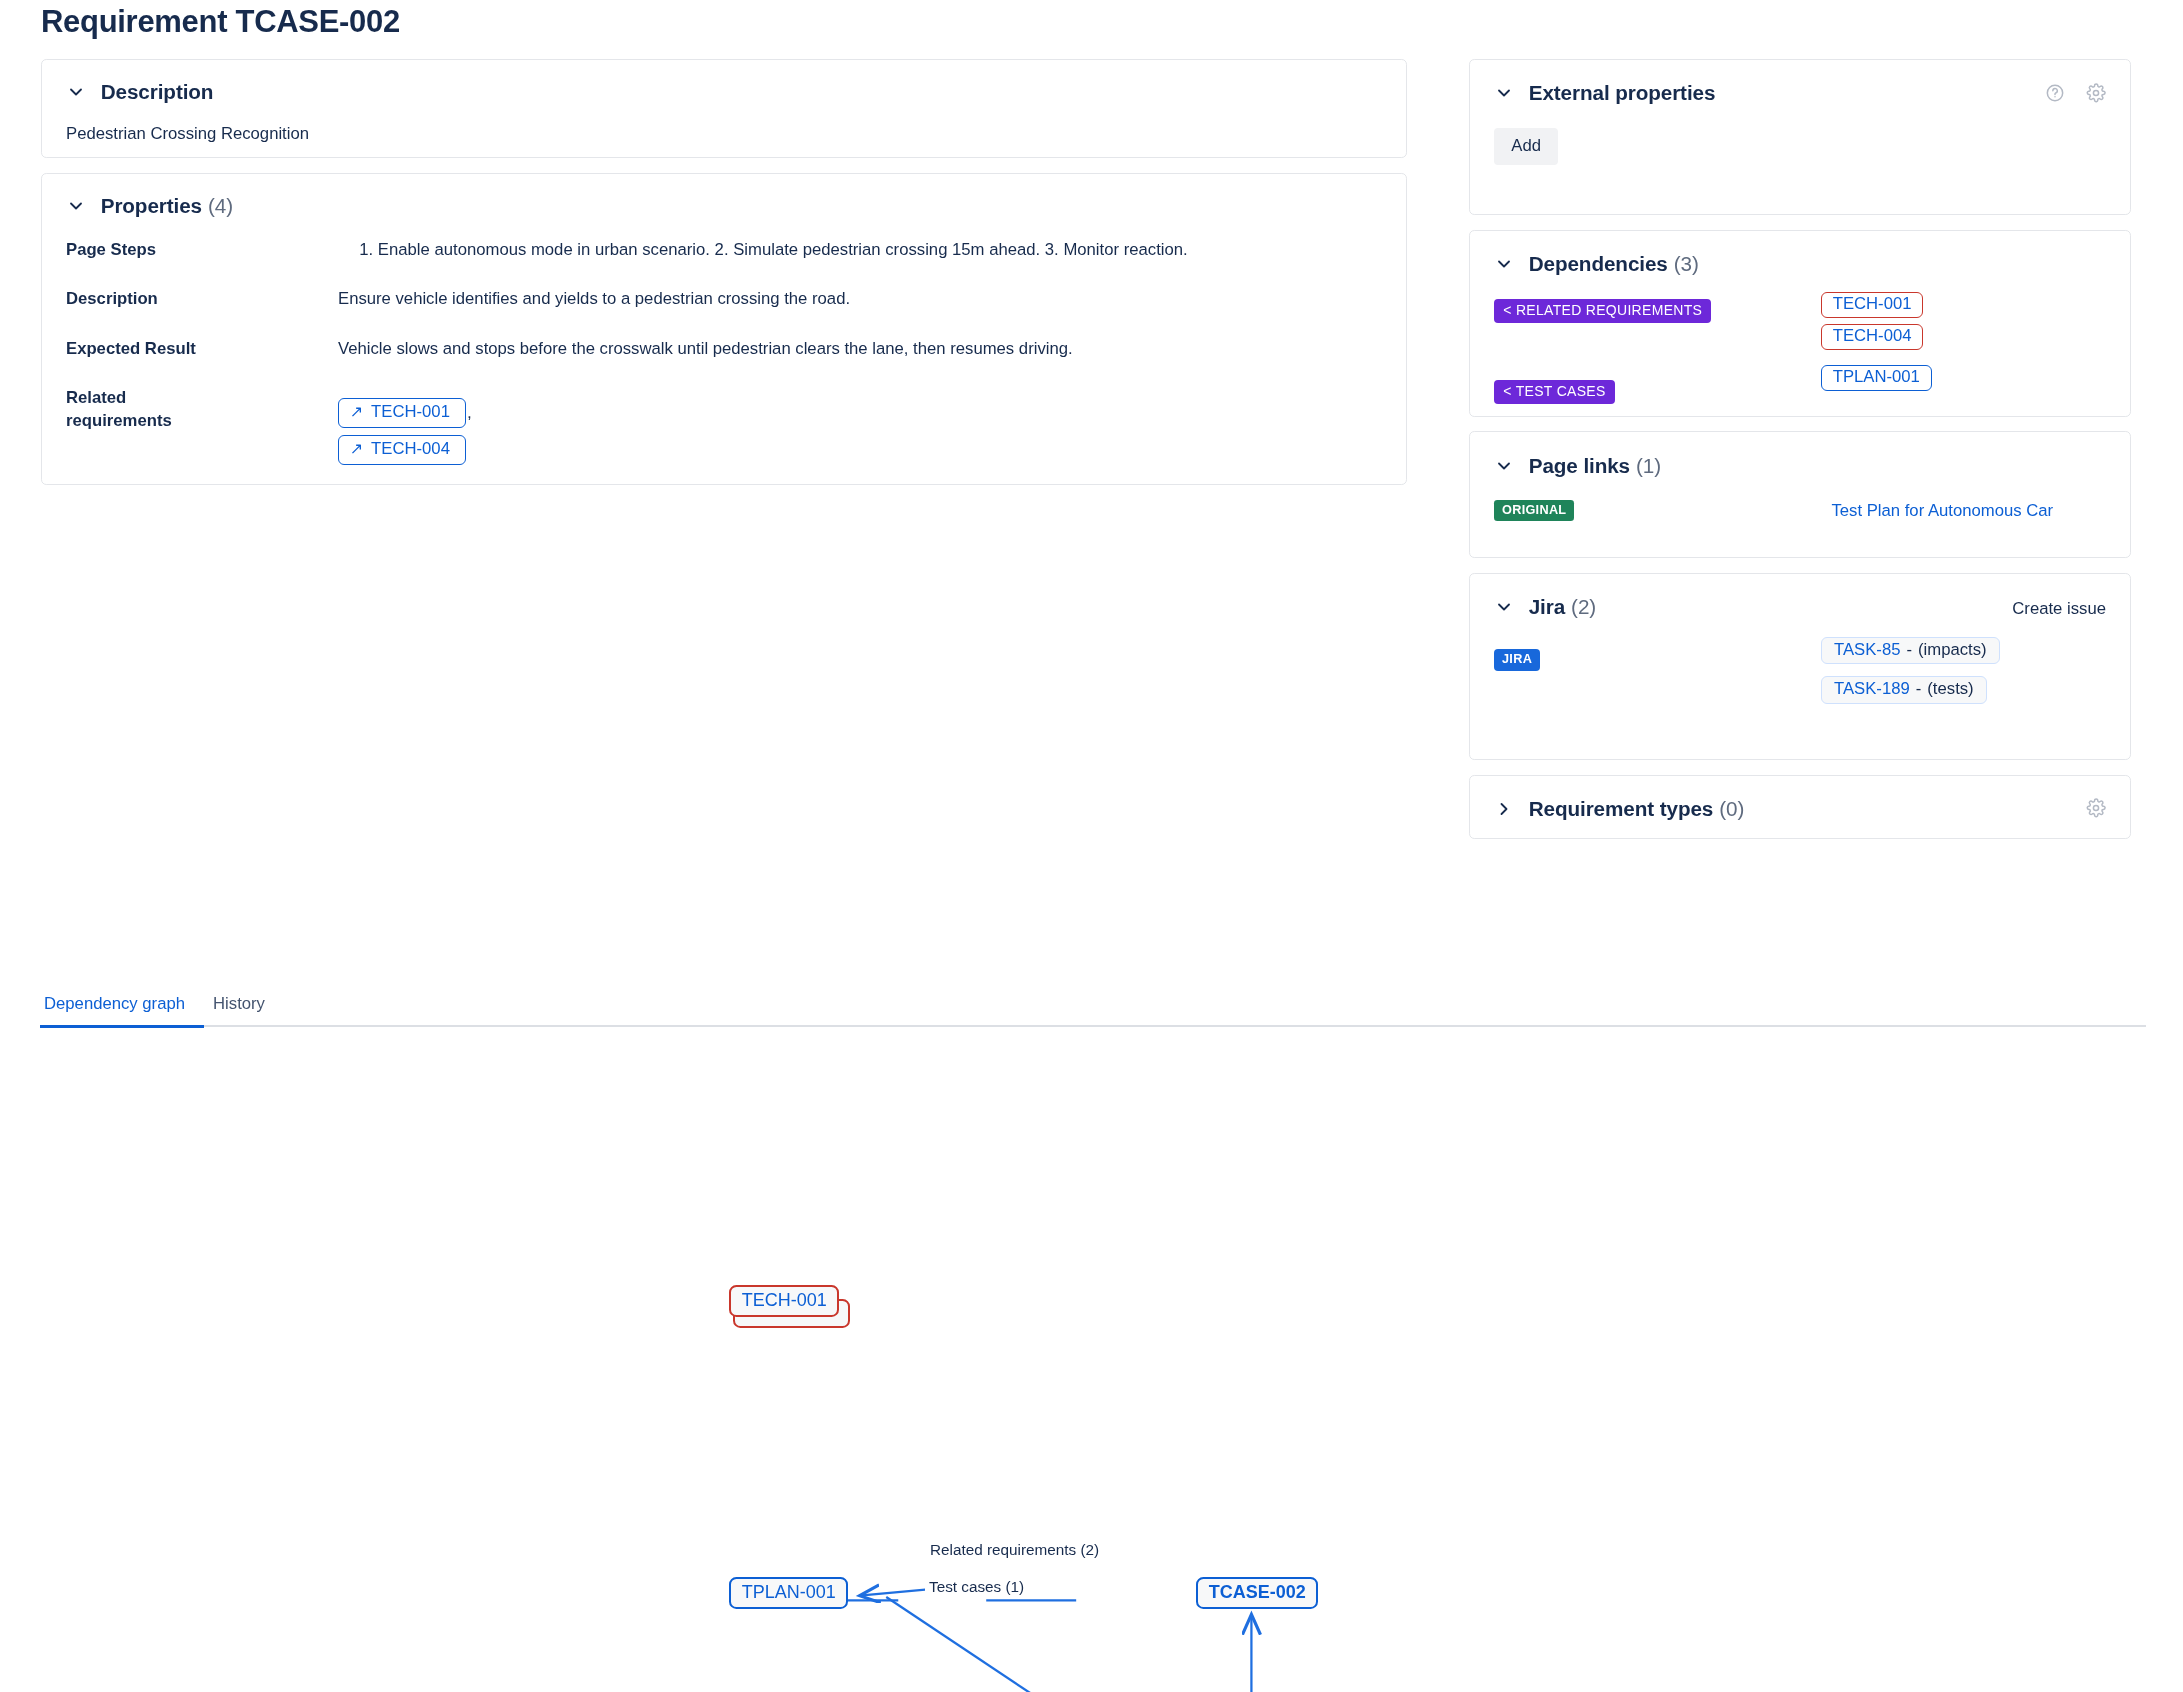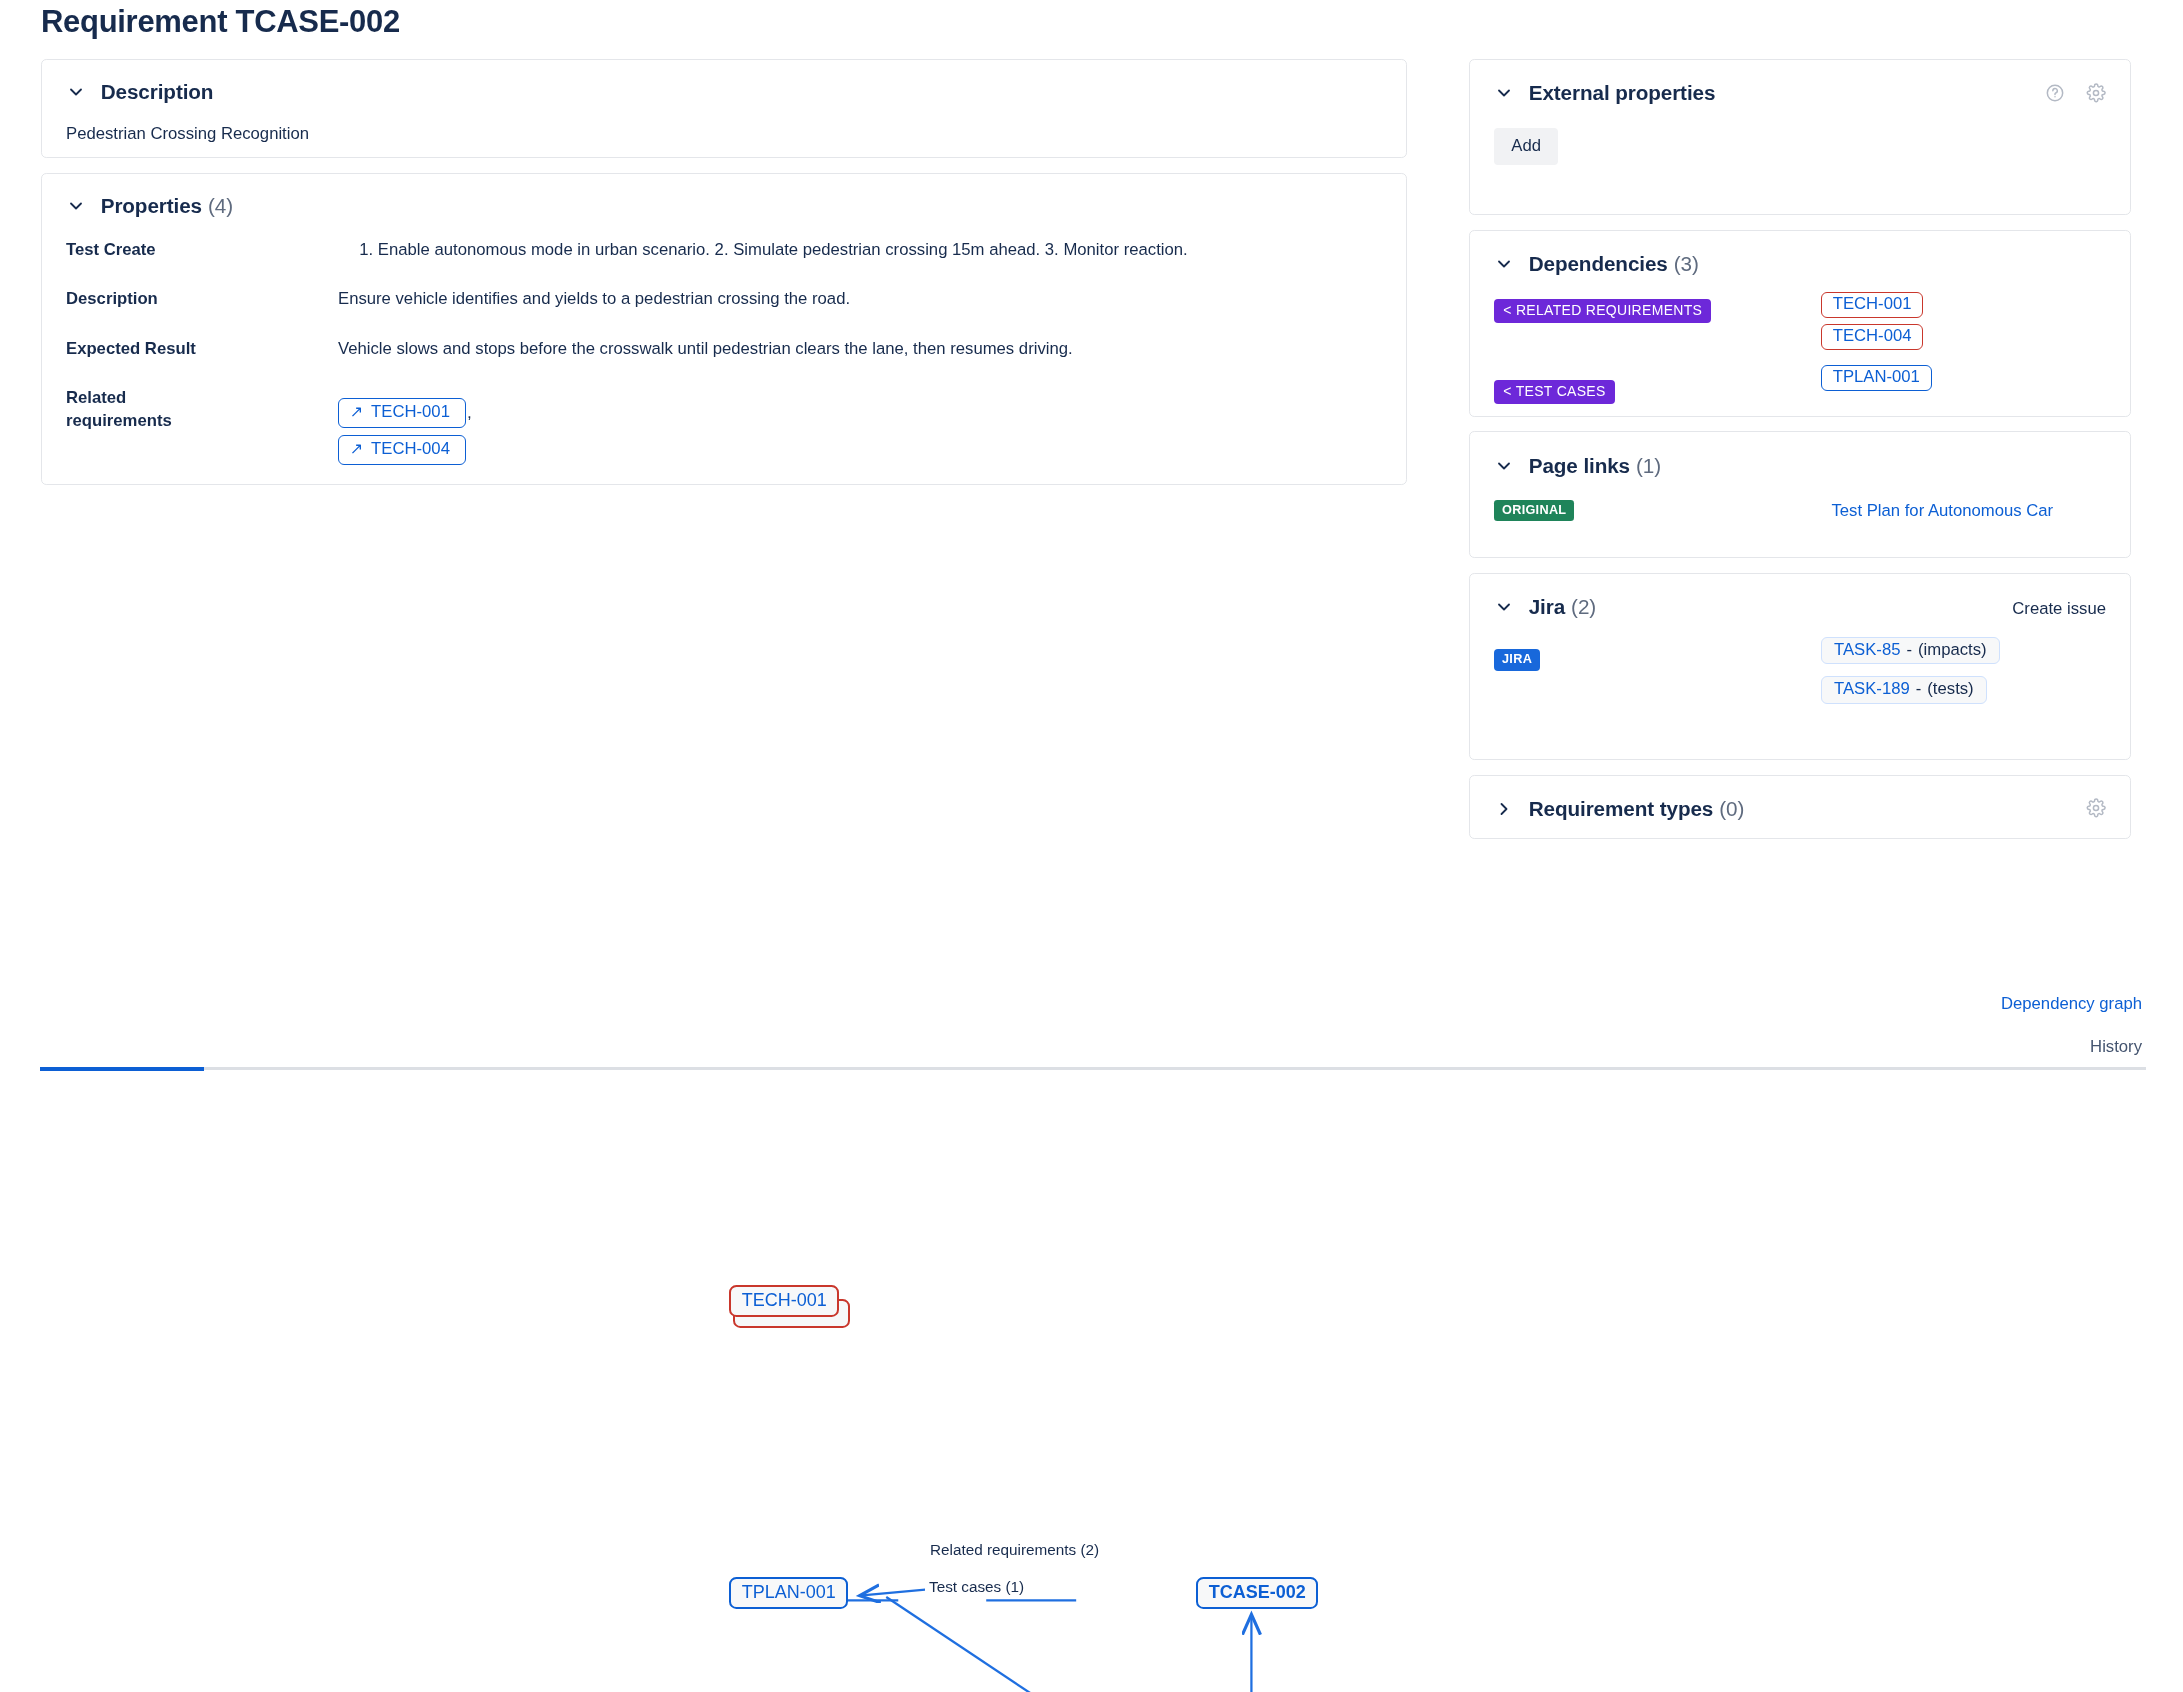--- a/index.html
+++ b/index.html
@@ -279,23 +279,22 @@
 
   
   .tabs {
     position: absolute;
     left: 40px;
     top: 994px;
     width: 2106px;
   }
   .tabs-row {
     display: flex;
-    gap: 12px;
+    gap: 20px;
     align-items: flex-end;
-    flex-direction: column;
   }
   .tab {
     font-size: 16.7px;
     padding: 0 4px 10.7px 4px;
     cursor: pointer;
     color: #44546f;
   }
   .tab.active {
     color: #0c5fd4;
     font-weight: 400;
@@ -380,21 +379,21 @@
               <polyline points="6 9 12 15 18 9"></polyline>
             </svg>
         </span>
         <span class="card-title">
           <span>Properties</span>
           <span class="card-count">(4)</span>
         </span>
       </div>
 
       <div class="props">
-        <div class="prop-label prop-row-1">Test Create</div>
+        <div class="prop-label prop-row-1">Page Steps</div>
         <div class="prop-value prop-row-1" style="padding-left:21.3px;">1. Enable autonomous mode in urban scenario. 2. Simulate pedestrian crossing 15m ahead. 3. Monitor reaction.</div>
 
         <div class="prop-spacer"></div>
         <div class="prop-spacer"></div>
 
         <div class="prop-label">Description</div>
         <div class="prop-value">Ensure vehicle identifies and yields to a pedestrian crossing the road.</div>
 
         <div class="prop-spacer"></div>
         <div class="prop-spacer"></div>

